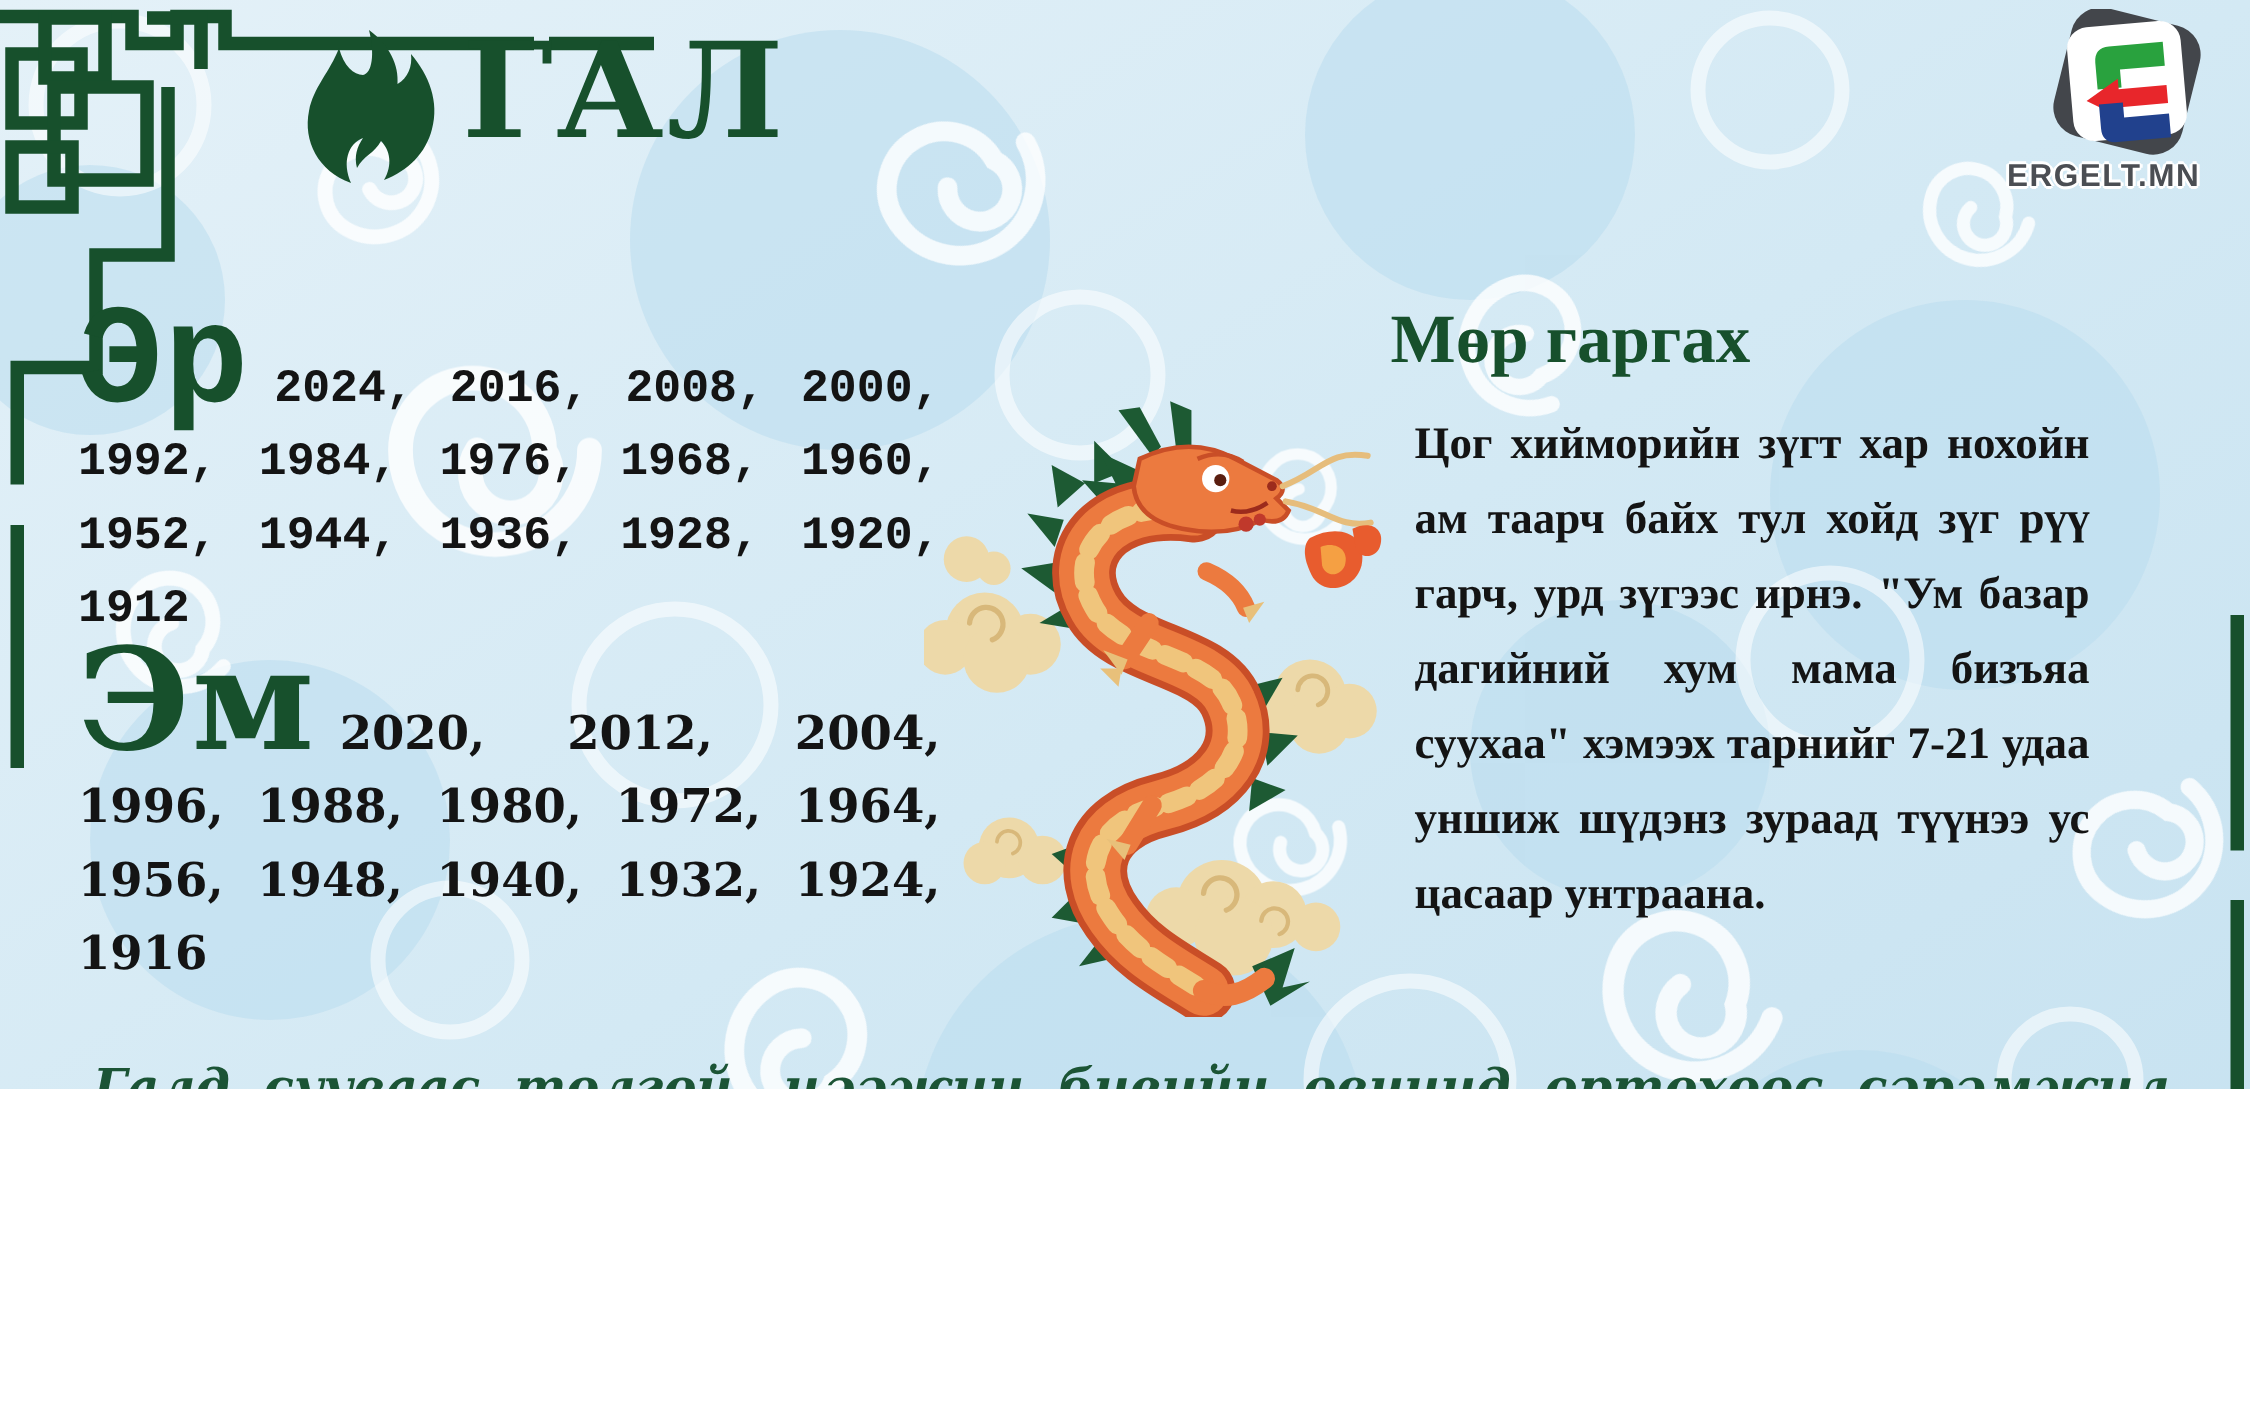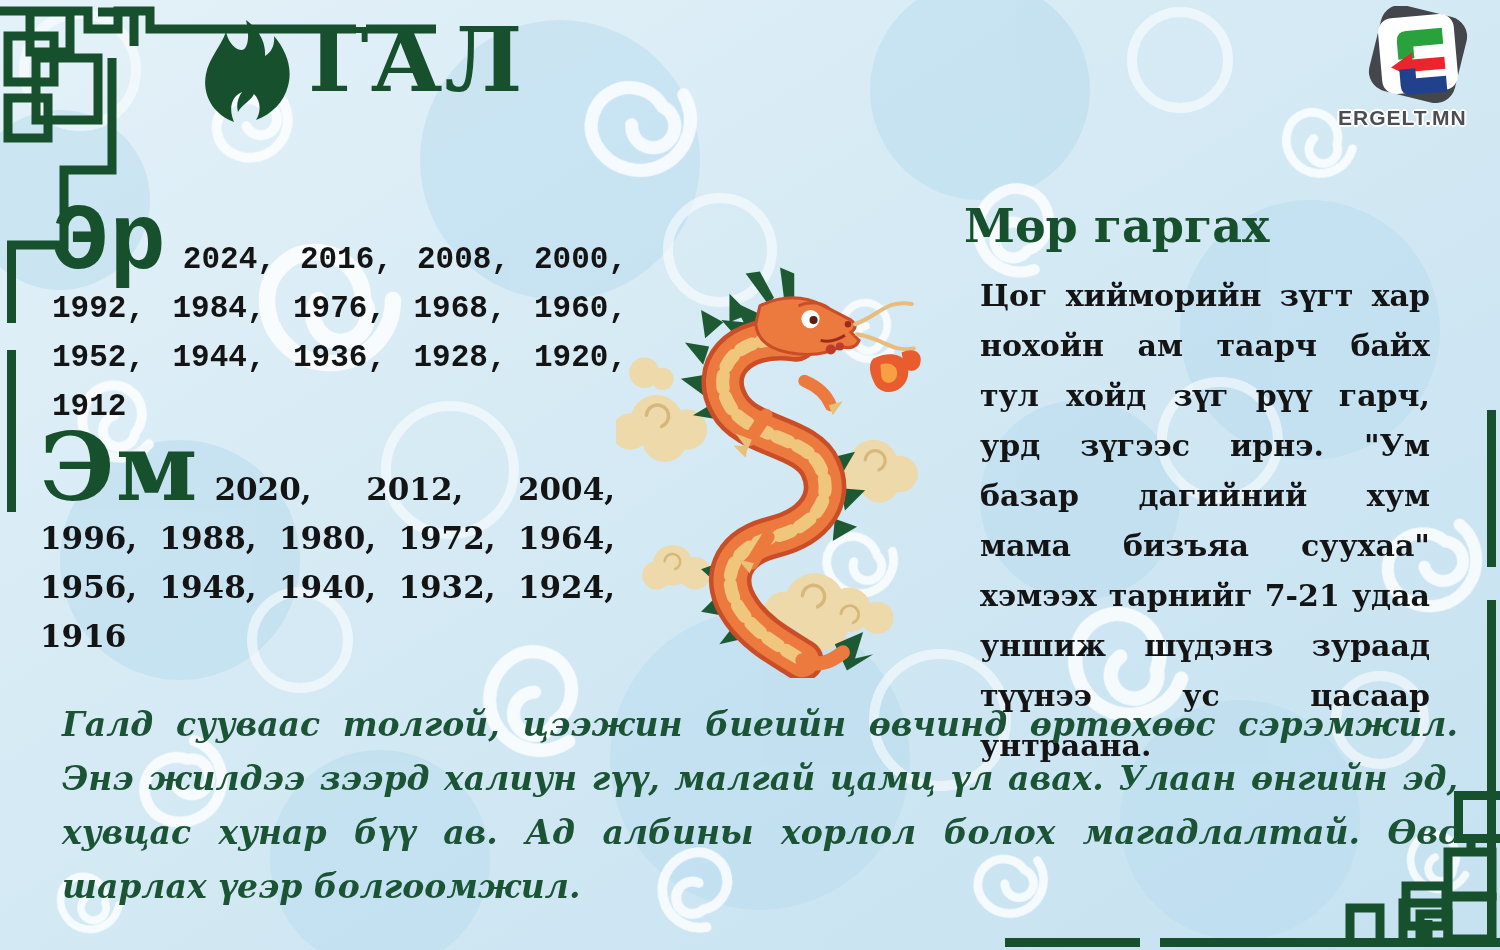--- a/index.html
+++ b/index.html
@@ -1,17 +1,17 @@
 <!DOCTYPE html>
 <html><head>
 <meta charset="utf-8">
 <style>
   html,body{margin:0;padding:0;}
   #poster{
-    position:relative;width:1500px;height:950px;overflow:hidden;
+    position:relative;width:1500px;height:726px;overflow:hidden;
     background:linear-gradient(150deg,#e2f0f8 0%,#d2e8f4 40%,#c8e2f1 100%);
     font-family:"DejaVu Serif","Liberation Serif",serif;
   }
   svg{display:block;}
   .abs{position:absolute;}
   
   #bg-decor{position:absolute;left:0;top:0;width:1500px;height:950px;}
   
   #flame{left:196px;top:16px;width:100px;height:110px;}
   #title-gal{
@@ -21,24 +21,24 @@
   
   #logo{left:1338px;top:6px;width:160px;text-align:left;}
   #logo-text{
     font-family:"Liberation Sans","DejaVu Sans",sans-serif;font-weight:bold;
     font-size:21px;letter-spacing:1px;color:#4b4e53;margin-top:-4px;
     text-shadow:-2px 0 #fff,2px 0 #fff,0 -2px #fff,0 2px #fff,-1px -1px #fff,1px 1px #fff,-1px 1px #fff,1px -1px #fff;
   }
   
   .year-block{width:575px;text-align:justify;color:#141414;font-weight:bold;font-size:31px;line-height:49px;}
   #male-block{left:52px;top:188px;font-family:Liberation Mono, monospace;}
-  #female-block{left:40px;top:412px;}
+  #female-block{left:52px;top:412px;}
   .big-label{font-size:94px;color:#17502c;padding-right:16px;letter-spacing:1px;}
   
-  #ritual-block{left:964px;top:200px;width:482px;}
+  #ritual-block{left:927px;top:200px;width:482px;font-family:Liberation Serif, serif;}
   #ritual-title{margin:0 0 18px 0;font-size:46px;font-weight:bold;color:#17502c;line-height:1.15;}
   #ritual-body{margin:16px;font-size:30px;font-weight:bold;color:#141414;line-height:50px;text-align:justify;}
   
   #warning-block{left:52px;top:698px;width:1396px;margin-left:10px;}
   #warning-body{margin:0;font-size:33px;font-weight:bold;font-style:italic;color:#1b5435;line-height:54px;text-align:justify;}
   
   #dragon{left:616px;top:260px;width:314px;height:418px;}
   
   #corner-tl{left:0;top:0;width:460px;height:530px;}
   #corner-br{left:1000px;top:400px;width:500px;height:550px;}

